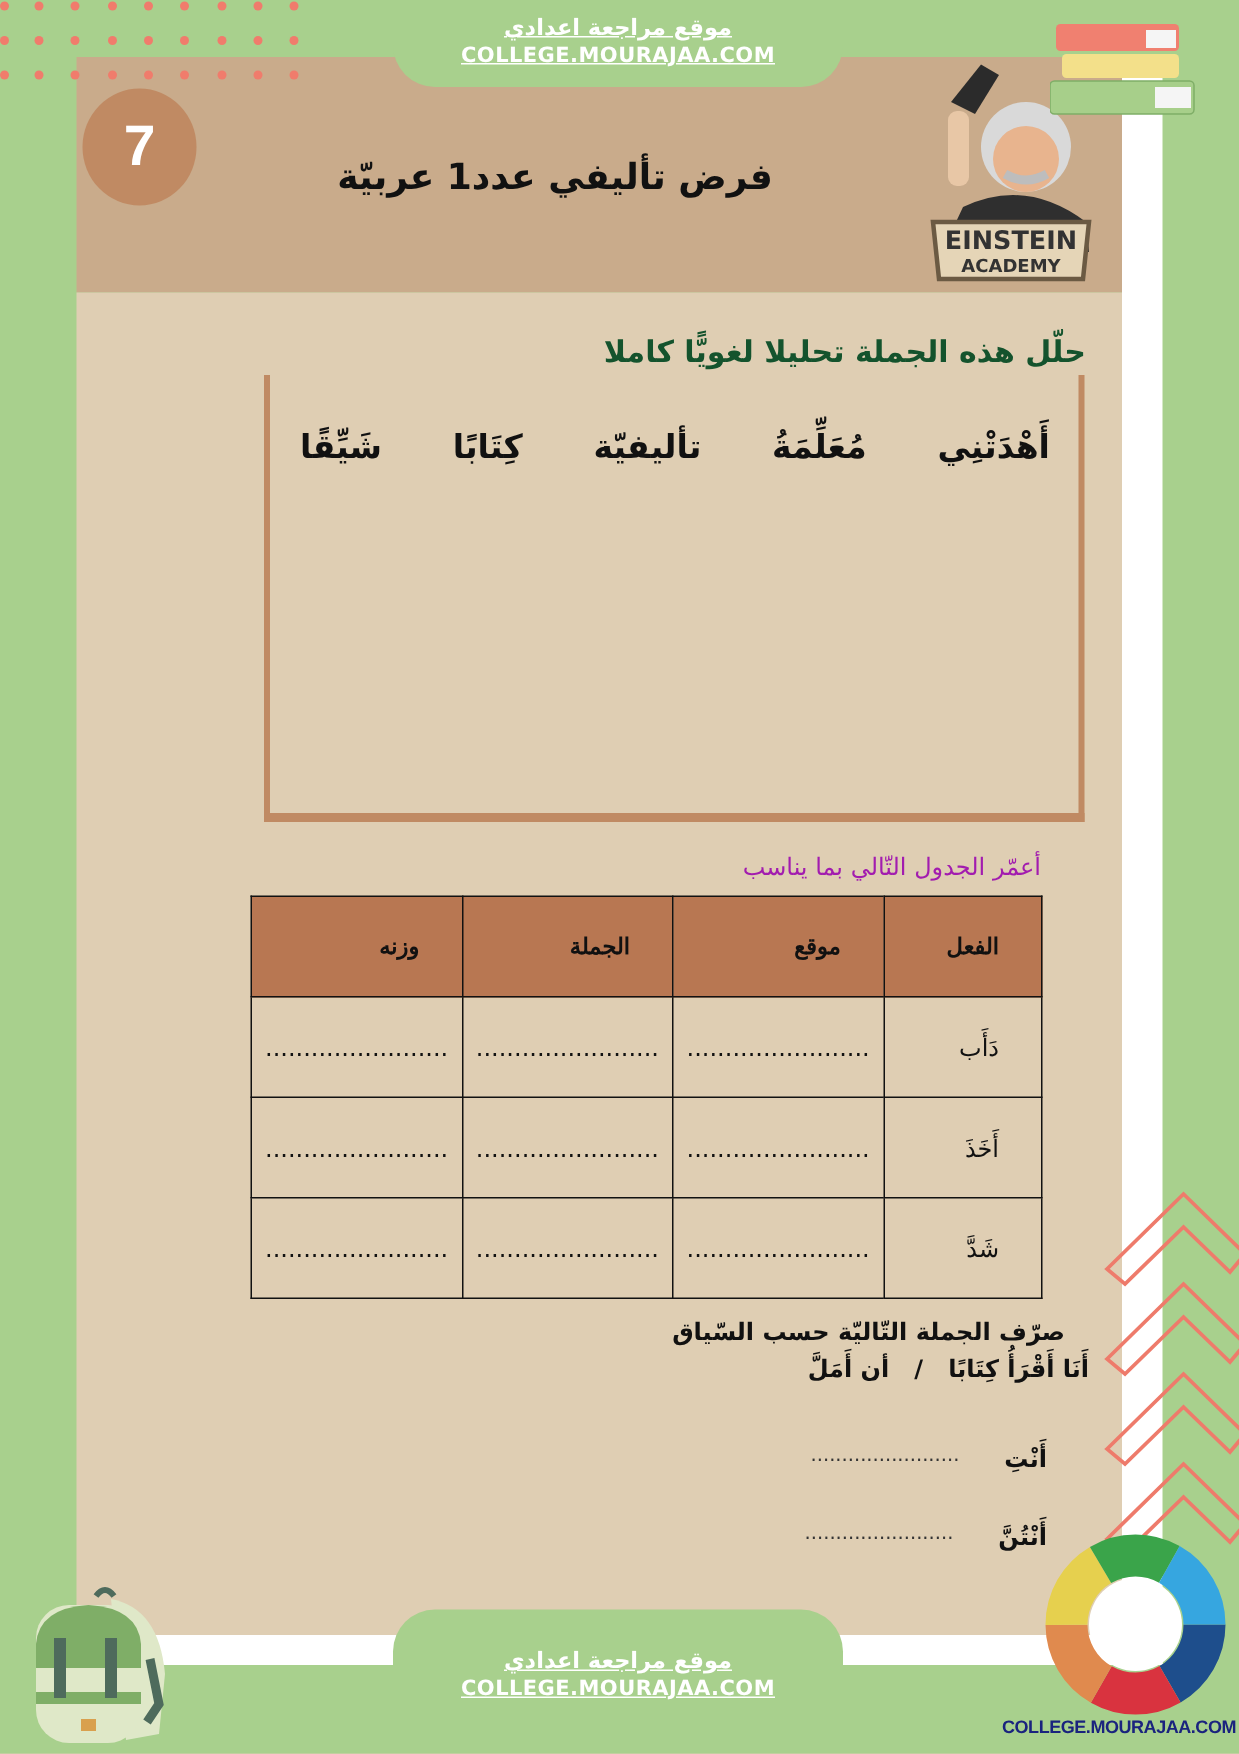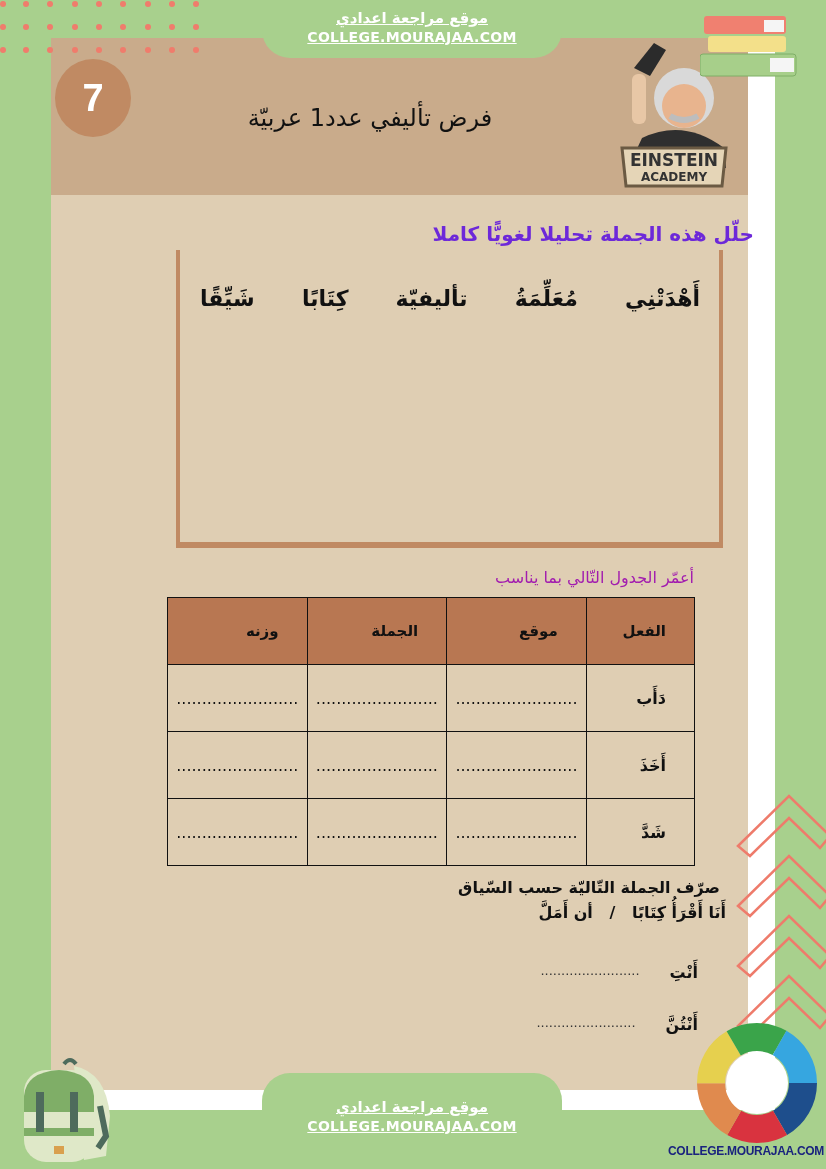--- a/index.html
+++ b/index.html
@@ -28,54 +28,54 @@
   }
   .bottom-banner .banner-ar { margin-top:24px; }
 
   .num-badge {
     position:absolute; left:55px; top:59px; width:76px; height:78px; border-radius:50%;
     background:#c08a63; color:#ffffff; font-size:38px; font-weight:bold;
     display:flex; align-items:center; justify-content:center; font-family:"Liberation Sans", sans-serif;
   }
   .page-title {
     position:absolute; left:180px; top:104px; width:380px; text-align:center;
-    font-size:24px; font-weight:normal; color:#111; direction:rtl;
+    font-size:24px; font-weight:bold; color:#111; direction:rtl;
   }
 
   .einstein { position:absolute; left:614px; top:38px; width:120px; height:156px; }
   .books { position:absolute; left:700px; top:12px; width:100px; height:80px; }
 
   .q1-title {
-    position:absolute; right:72px; top:222px; font-size:20px; font-weight:bold; color:#6d28d9; direction:rtl;
+    position:absolute; right:102px; top:222px; font-size:20px; font-weight:bold; color:#14532d; direction:rtl;
   }
   .analysis-box {
     position:absolute; left:176px; top:250px; width:547px; height:298px;
     border-left:4px solid #c08a63; border-right:4px solid #c08a63; border-bottom:6px solid #c08a63;
     box-sizing:border-box;
   }
   .sentence {
     position:absolute; left:200px; top:286px; width:500px; display:flex; flex-direction:row-reverse;
     justify-content:space-between; font-size:22px; font-weight:bold; color:#111;
   }
 
   .q2-title { position:absolute; right:132px; top:568px; font-size:16px; color:#a21caf; direction:rtl; }
   table.verbs {
     position:absolute; left:167px; top:597px; width:528px; height:260px;
     border-collapse:collapse; direction:rtl;
   }
   table.verbs th, table.verbs td { border:1.5px solid #111; width:132px; }
   table.verbs th {
     background:#b87752; height:64px; font-size:15px; font-weight:bold; color:#111;
-    text-align:right; padding-right:28px;
+    text-align:right; padding-right:28px;font-family:Liberation Serif, serif;
   }
   table.verbs td { height:64px; font-size:16px; color:#111; }
-  td.verb { text-align:right; padding-right:28px; font-weight:bold; }
+  td.verb { text-align:right; padding-right:28px; font-weight:normal; }
   td.blank { text-align:center; letter-spacing:0px; font-size:13px; color:#333; overflow:hidden; white-space:nowrap; }
 
-  .q3-title { position:absolute; right:106px; top:878px; font-size:16px; font-weight:bold; color:#111; direction:rtl; }
+  .q3-title { position:absolute; right:116px; top:878px; font-size:16px; font-weight:bold; color:#111; direction:rtl; }
   .q3-example { position:absolute; right:100px; top:903px; font-size:16px; font-weight:bold; color:#111; direction:rtl; white-space:pre;text-align:right; }
   .q3-row { position:absolute; right:128px; font-size:16px; font-weight:bold; color:#111; direction:rtl; display:flex; gap:30px; }
   .q3-row .dots-line { font-weight:normal; color:#333; font-size:13px; }
 
   .chevrons { position:absolute; left:734px; top:792px; width:96px; height:240px; }
   .wheel { position:absolute; left:696px; top:1022px; width:122px; height:122px; }
   .wheel-caption {
     position:absolute; left:668px; top:1144px; width:150px; text-align:center;
     font-family:"Liberation Sans", sans-serif; font-weight:bold; font-size:12px; color:#1a237e; letter-spacing:-0.3px;
   }

